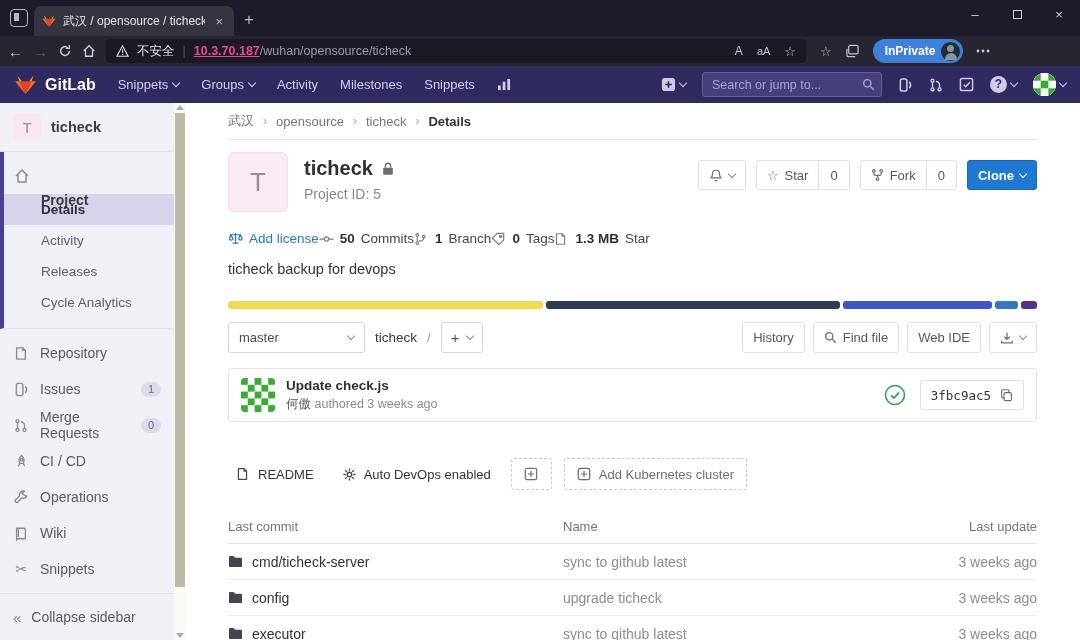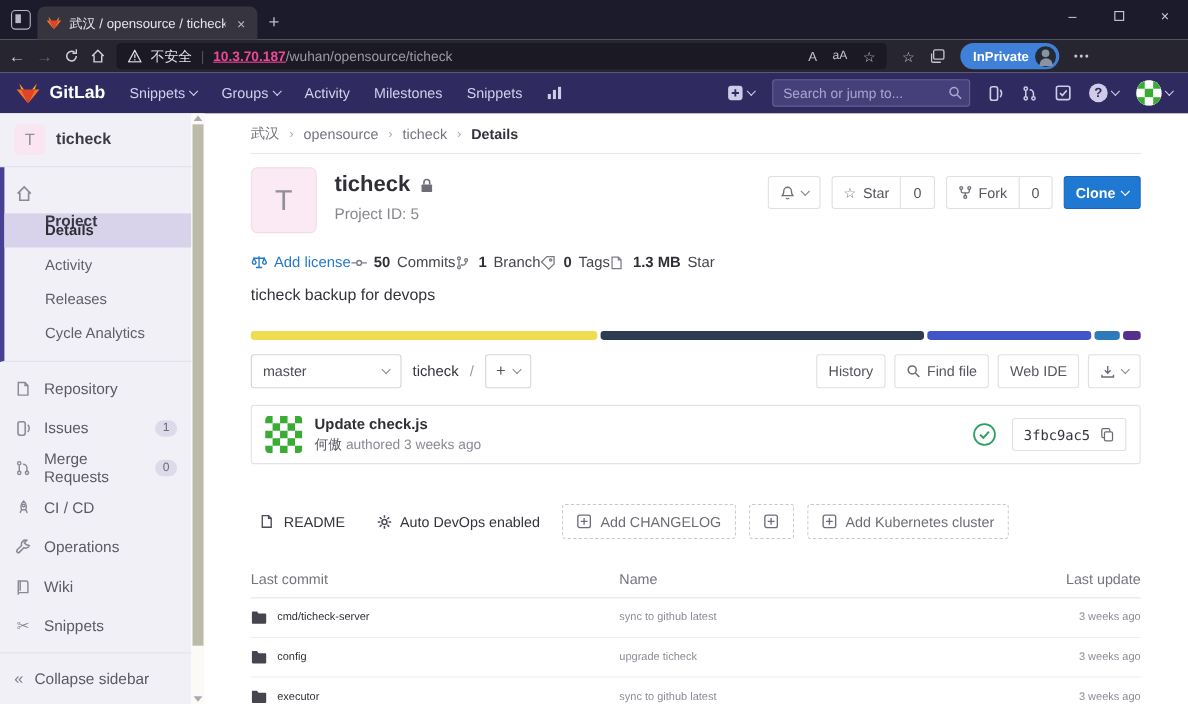--- a/index.html
+++ b/index.html
@@ -139,21 +139,21 @@
   .overview { margin-top:36px; display:flex; gap:12px; align-items:center; }
   .ov-btn { height:32px; display:flex; align-items:center; gap:7px; font-size:13px; color:#33333b; padding:0 8px; }
   .ov-btn.dashed { border:1px dashed #c9c8d2; border-radius:3px; color:#6e6d78; padding:0 12px; }
   .ov-icon { width:15px; height:15px; display:flex; align-items:center; color:#4c4b55; }
   .ov-btn.dashed .ov-icon { color:#6e6d78; }
 
   .files-table { margin-top:20px; }
   .t-head, .t-row { display:grid; grid-template-columns:335px 1fr 130px; align-items:center; }
   .t-head { height:34px; font-size:13px; color:#75747e; border-bottom:1px solid #e4e3ec; }
   .t-head .h-update { text-align:right; }
-  .t-row { height:36px; border-bottom:1px solid #edeef5; font-size:10px; }
+  .t-row { height:36px; border-bottom:1px solid #edeef5; font-size:14px; }
   .t-name { display:flex; align-items:center; gap:9px; color:#303038; }
   .t-commit { color:#8d8c96; }
   .t-update { color:#8d8c96; text-align:right; }
   .folder { width:15px; height:15px; color:#45444f; display:flex; align-items:center; }
 
   svg { display:block; }
 </style>
 </head>
 <body>
 
@@ -644,29 +644,20 @@
         </span>
         <span>Auto DevOps enabled</span>
       </span>
       <span class="ov-btn dashed">
         <span class="ov-icon">
           <svg width="14" height="14" viewBox="0 0 16 16" fill="none" stroke="currentColor" stroke-width="1.4">
               <rect x="1.5" y="1.5" width="13" height="13" rx="2"></rect>
               <path d="M8 4.5 v7 M4.5 8 h7"></path>
             </svg>
         </span>
-        <span>Add CHANGELOG</span>
-      </span>
-      <span class="ov-btn dashed">
-        <span class="ov-icon">
-          <svg width="14" height="14" viewBox="0 0 16 16" fill="none" stroke="currentColor" stroke-width="1.4">
-              <rect x="1.5" y="1.5" width="13" height="13" rx="2"></rect>
-              <path d="M8 4.5 v7 M4.5 8 h7"></path>
-            </svg>
-        </span>
       </span>
       <span class="ov-btn dashed">
         <span class="ov-icon">
           <svg width="14" height="14" viewBox="0 0 16 16" fill="none" stroke="currentColor" stroke-width="1.4">
               <rect x="1.5" y="1.5" width="13" height="13" rx="2"></rect>
               <path d="M8 4.5 v7 M4.5 8 h7"></path>
             </svg>
         </span>
         <span>Add Kubernetes cluster</span>
       </span>

